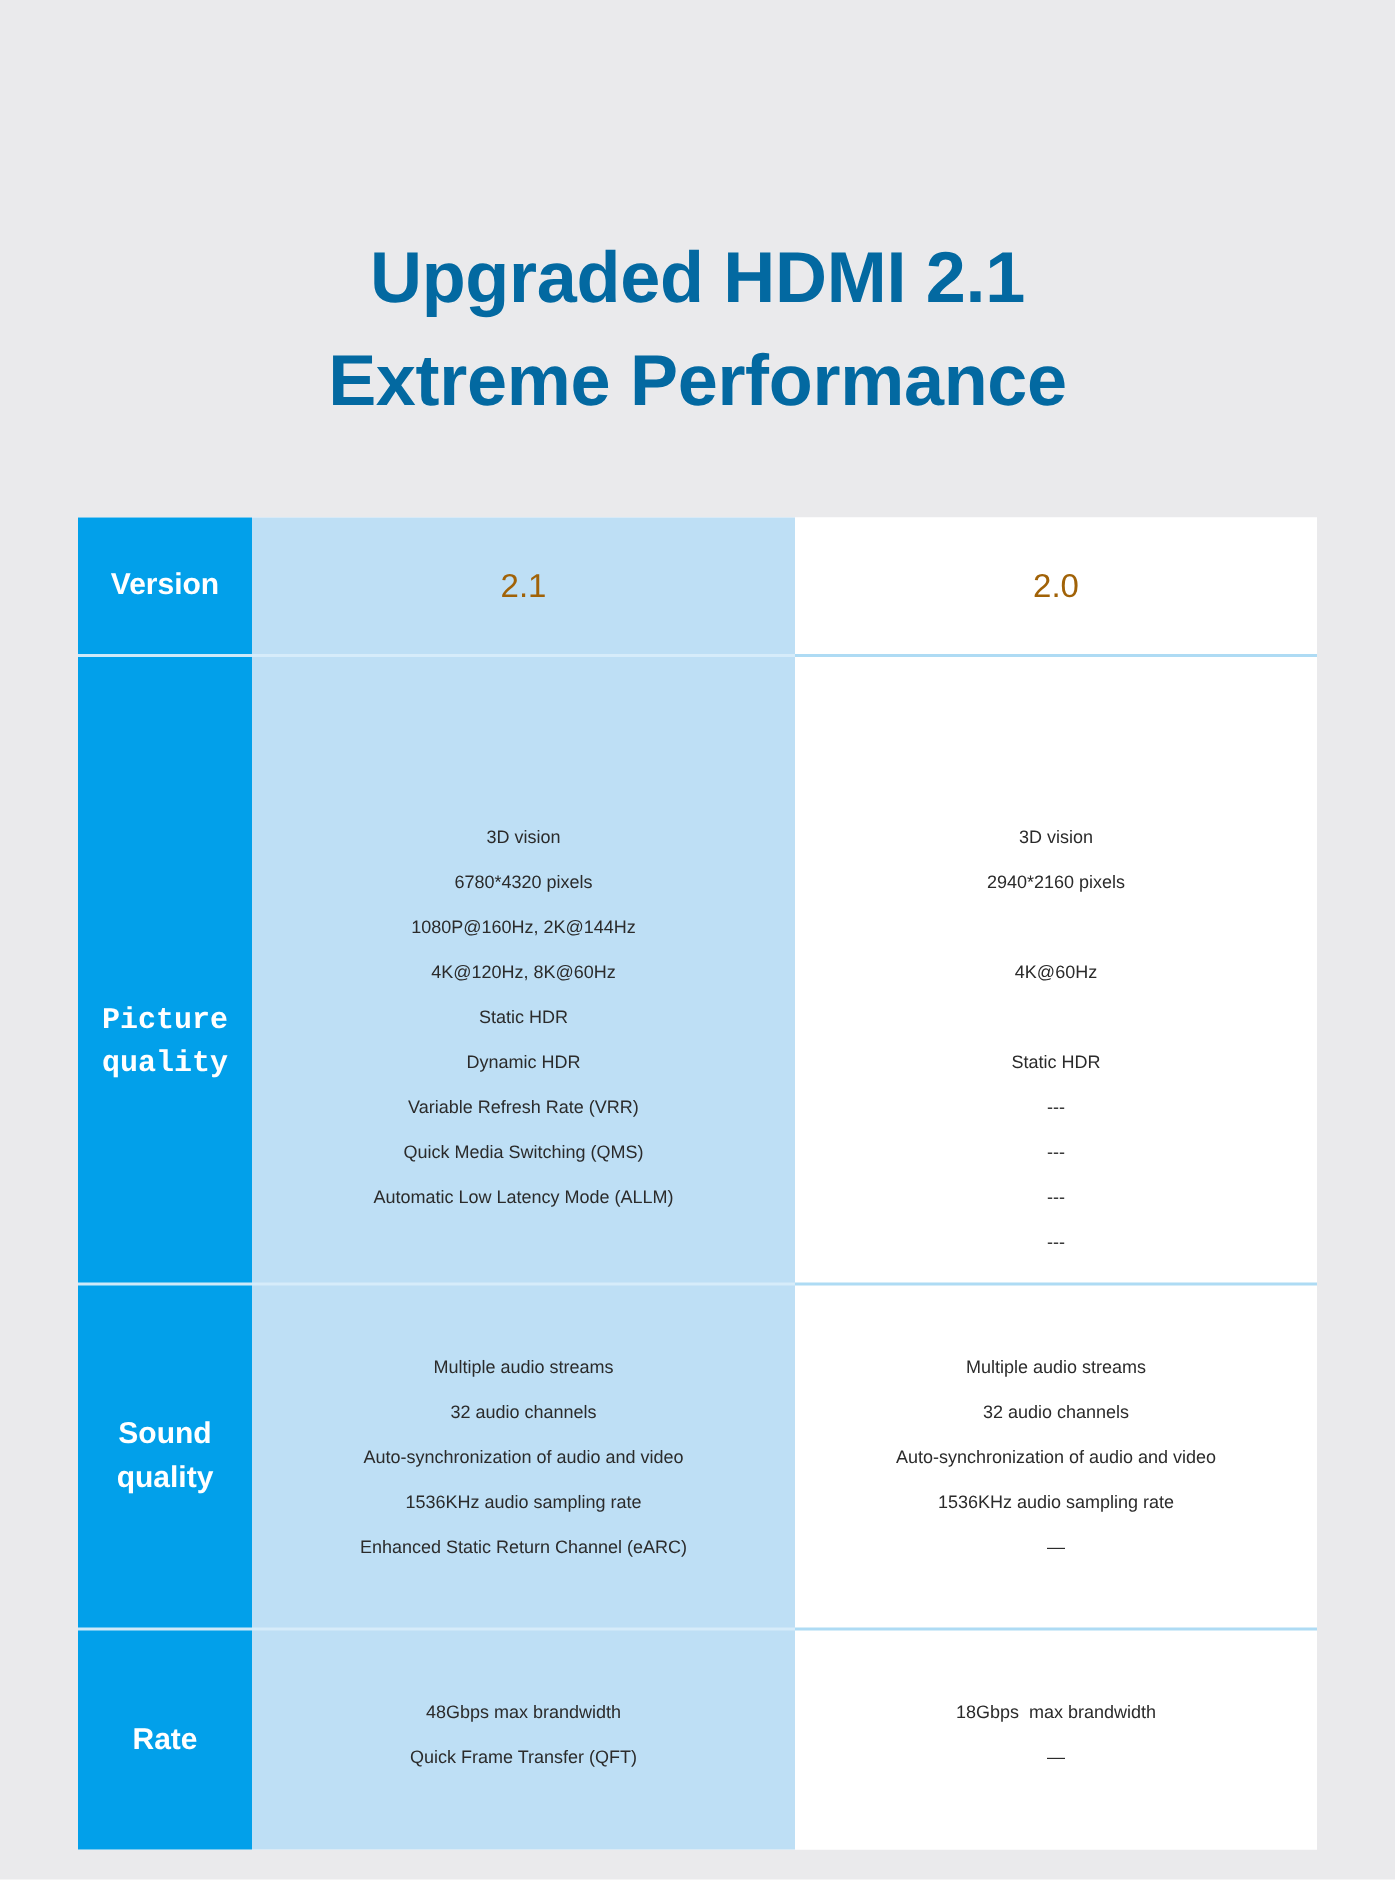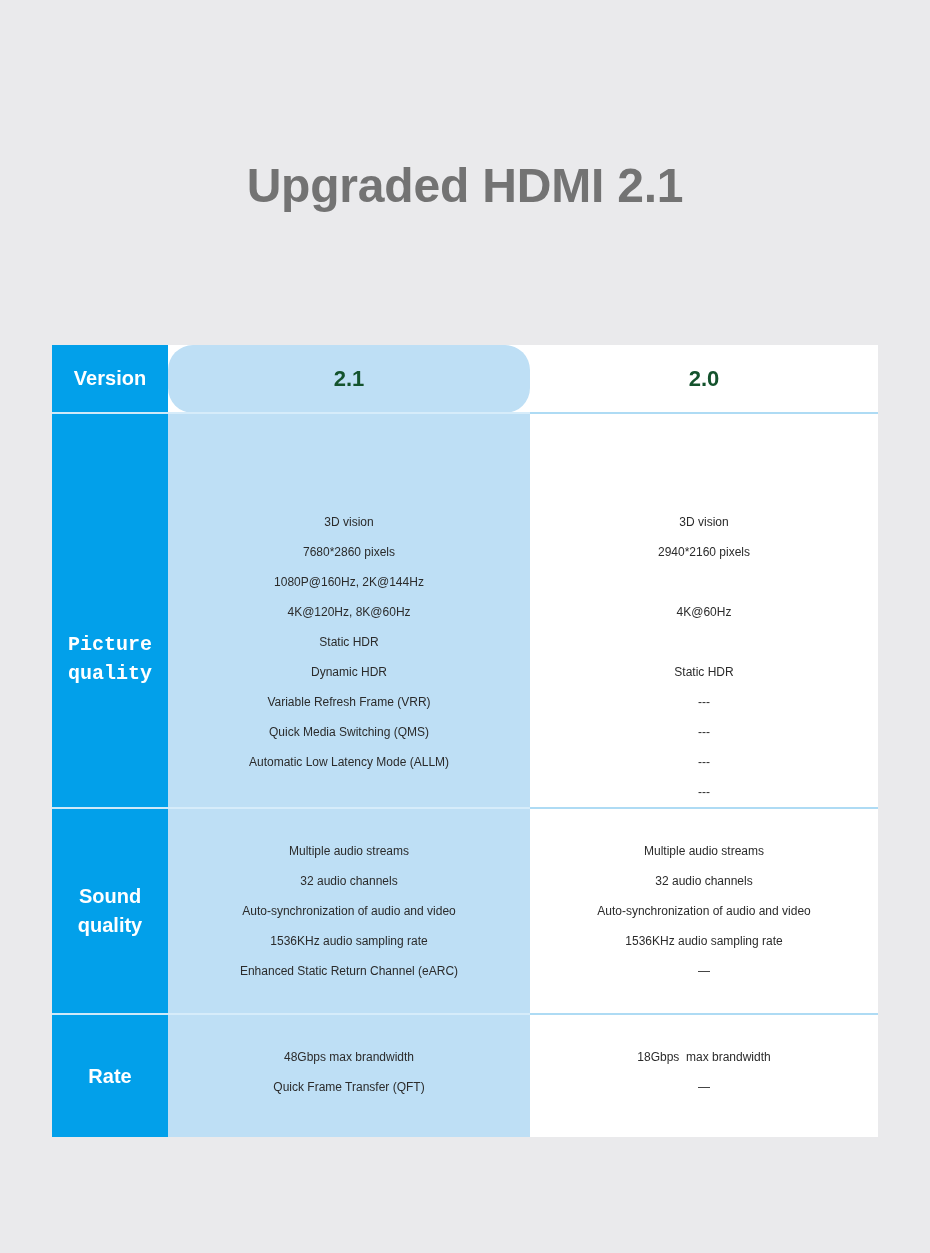--- a/index.html
+++ b/index.html
@@ -23,21 +23,21 @@
     box-sizing: border-box;
   }
 
   
   .headline {
     position: absolute;
     left: 0;
     top: 152px;
     width: 930px;
     text-align: center;
-    color: #737373;
+    color: #0369a1;
     font-size: 48px;
     font-weight: bold;
     line-height: 1.43;
     letter-spacing: -0.2px;
   }
   .headline .hl-line {
     display: block;
     white-space: nowrap;
   }
 
@@ -50,21 +50,21 @@
     border-collapse: collapse;
     table-layout: fixed;
     background: #ffffff;
   }
 
   .cmp-table col.c-label { width: 116px; }
   .cmp-table col.c-v21   { width: 362px; }
   .cmp-table col.c-v20   { width: 348px; }
 
   .cmp-table td {
-    padding: 0;
+    padding: 12px;
     vertical-align: middle;
     text-align: center;
   }
 
   
   .cell-label {
     background: #02a0ea;
     color: #ffffff;
     font-size: 20px;
     font-weight: bold;
@@ -87,24 +87,23 @@
     color: #2b2b2b;
     border-bottom: 2px solid #aedbf4;
   }
   tr:last-child .cell-v20 { border-bottom: none; }
 
   
   .row-header .cell-label { height: 67px; }
   .row-header .cell-v21,
   .row-header .cell-v20 {
     height: 67px;
-    color: #14532d;
+    color: #a16207;
     font-size: 22px;
-    font-weight: bold;
-    border-radius: 25px;
+    font-weight: normal;
   }
 
   
   .spec-list {
     margin: 0;
     padding: 0;
     list-style: none;
     font-size: 12px;
     line-height: 30px;
   }
@@ -137,20 +136,21 @@
 
   .label-text { display: block; }
 </style>
 </head>
 <body>
 
 <div class="page">
 
   <div class="headline">
     <span class="hl-line">Upgraded HDMI 2.1</span>
+    <span class="hl-line">Extreme Performance</span>
   </div>
 
   <table class="cmp-table">
     <colgroup>
       <col class="c-label">
       <col class="c-v21">
       <col class="c-v20">
     </colgroup>
     <tbody>
       <tr class="row-header">
@@ -168,26 +168,26 @@
       <tr class="row-picture">
         <td class="cell-label">
           <span class="label-text">
             <span>Picture</span><br>
             <span>quality</span>
           </span>
         </td>
         <td class="cell-v21">
           <ul class="spec-list">
               <li>3D vision</li>
-              <li>7680*2860 pixels</li>
+              <li>6780*4320 pixels</li>
               <li>1080P@160Hz, 2K@144Hz</li>
               <li>4K@120Hz, 8K@60Hz</li>
               <li>Static HDR</li>
               <li>Dynamic HDR</li>
-              <li>Variable Refresh Frame (VRR)</li>
+              <li>Variable Refresh Rate (VRR)</li>
               <li>Quick Media Switching (QMS)</li>
               <li>Automatic Low Latency Mode (ALLM)</li>
             </ul>
         </td>
         <td class="cell-v20">
           <ul class="spec-list">
               <li>3D vision</li>
               <li>2940*2160 pixels</li>
               <li class="blank"></li>
               <li>4K@60Hz</li>

